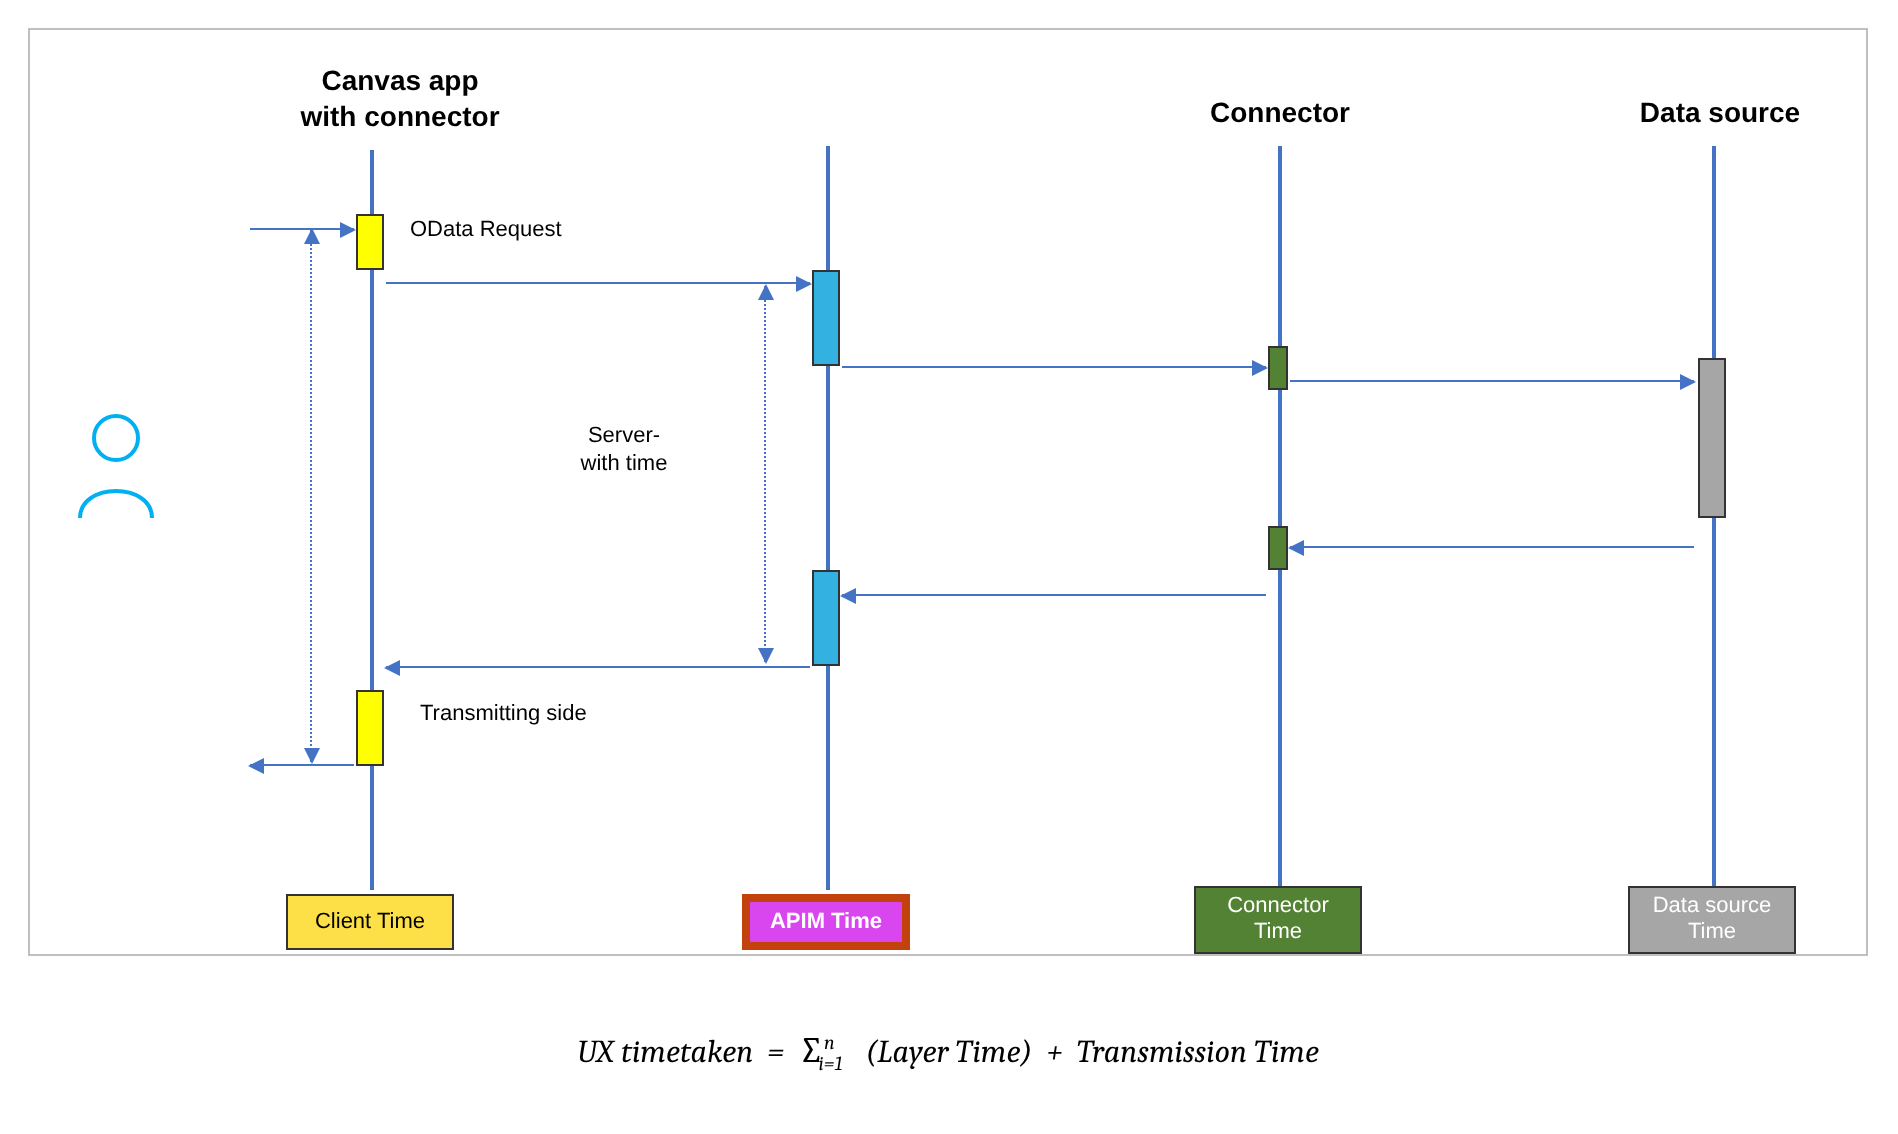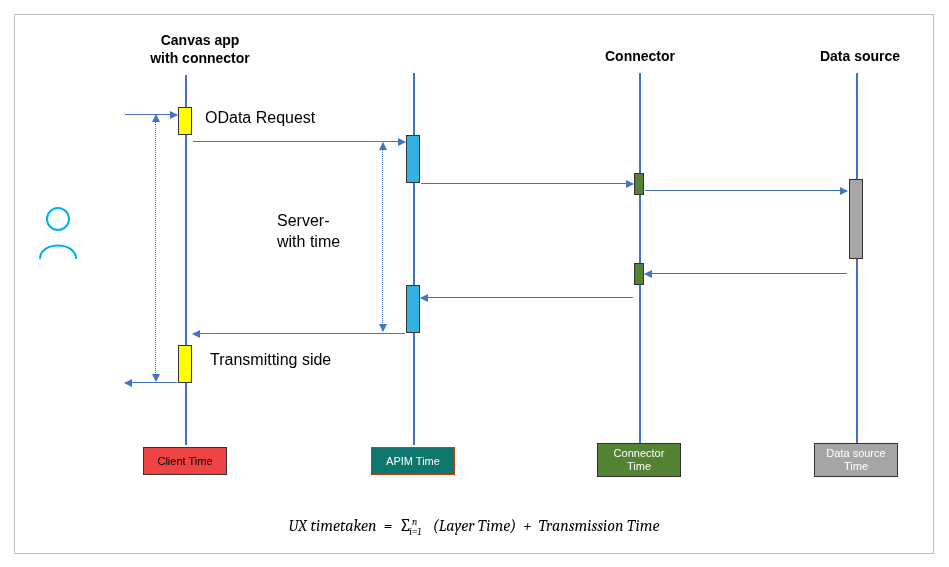--- a/index.html
+++ b/index.html
@@ -6,21 +6,21 @@
   body {
     font-family: "Segoe UI", Arial, sans-serif;
     background: #fff;
     width: 949px;
     height: 567px;
     position: relative;
   }
   .frame {
     position: absolute;
     left: 14px; top: 14px;
-    width: 920px; height: 540px;
+    width: 920px; height: 464px;
     border: 1px solid #bfbfbf;
   }
   .abs { position: absolute; }
   .header {
     font-size: 14px;
     font-weight: 600;
     color: #000;
     text-align: center;
     line-height: 1.3;
   }
@@ -37,25 +37,25 @@
   
   .footer-box {
     text-align: center;
     font-size: 11px;
     color: #000;
     display: flex;
     align-items: center;
     justify-content: center;
     line-height: 1.15;
   }
-  .fb-yellow { background: #ef4444; border: 1px solid #333; }
-  .fb-blue   { background: #0f766e; border: 1px solid #c2410c; color:#fff; }
+  .fb-yellow { background: #fde047; border: 1px solid #333; }
+  .fb-blue   { background: #d946ef; border: 4px solid #c2410c; color:#fff;font-weight:bold; }
   .fb-green  { background: #548235; border: 1px solid #333; color:#fff; }
   .fb-gray   { background: #a6a6a6; border: 1px solid #333; color:#fff; }
-  .small-label { font-size: 16px; color:#000; }
+  .small-label { font-size: 11px; color:#000;text-align:center; }
   
   .h-arrow {
     height: 0;
     border-top: 1px solid #4472c4;
   }
   .h-arrow::after {
     content:"";
     position:absolute;
     width:0;height:0;
     border-top:4px solid transparent;

